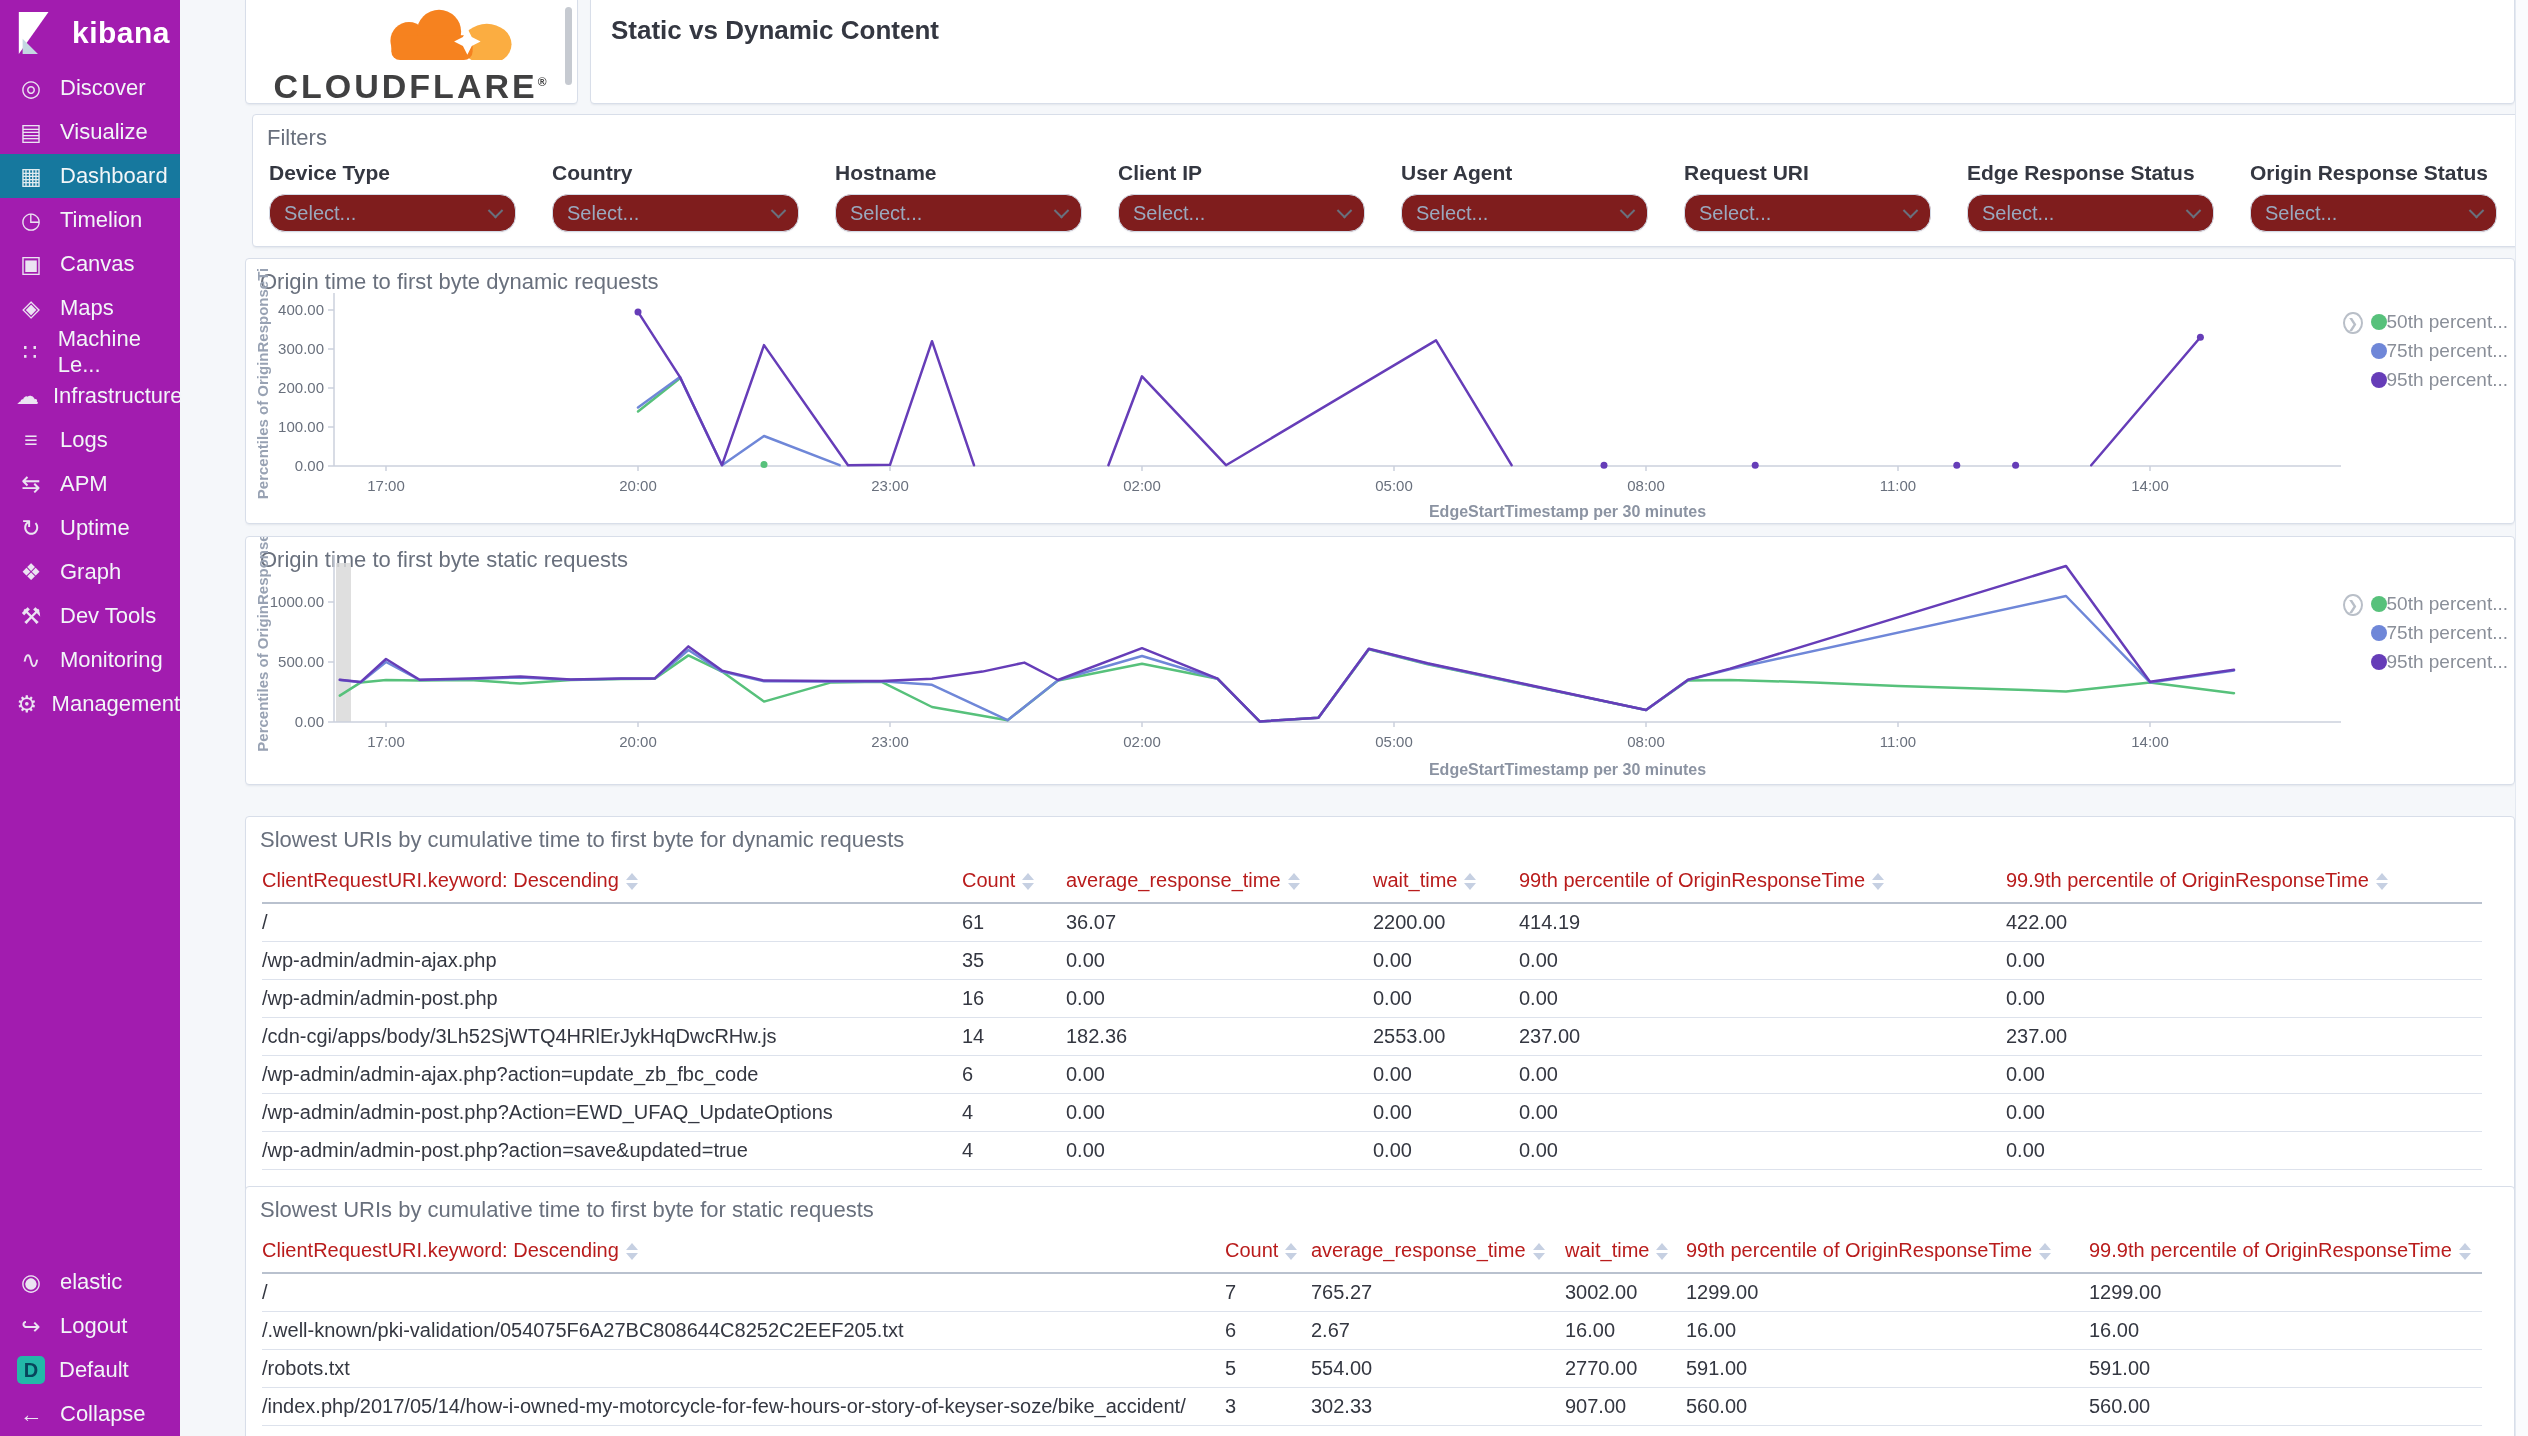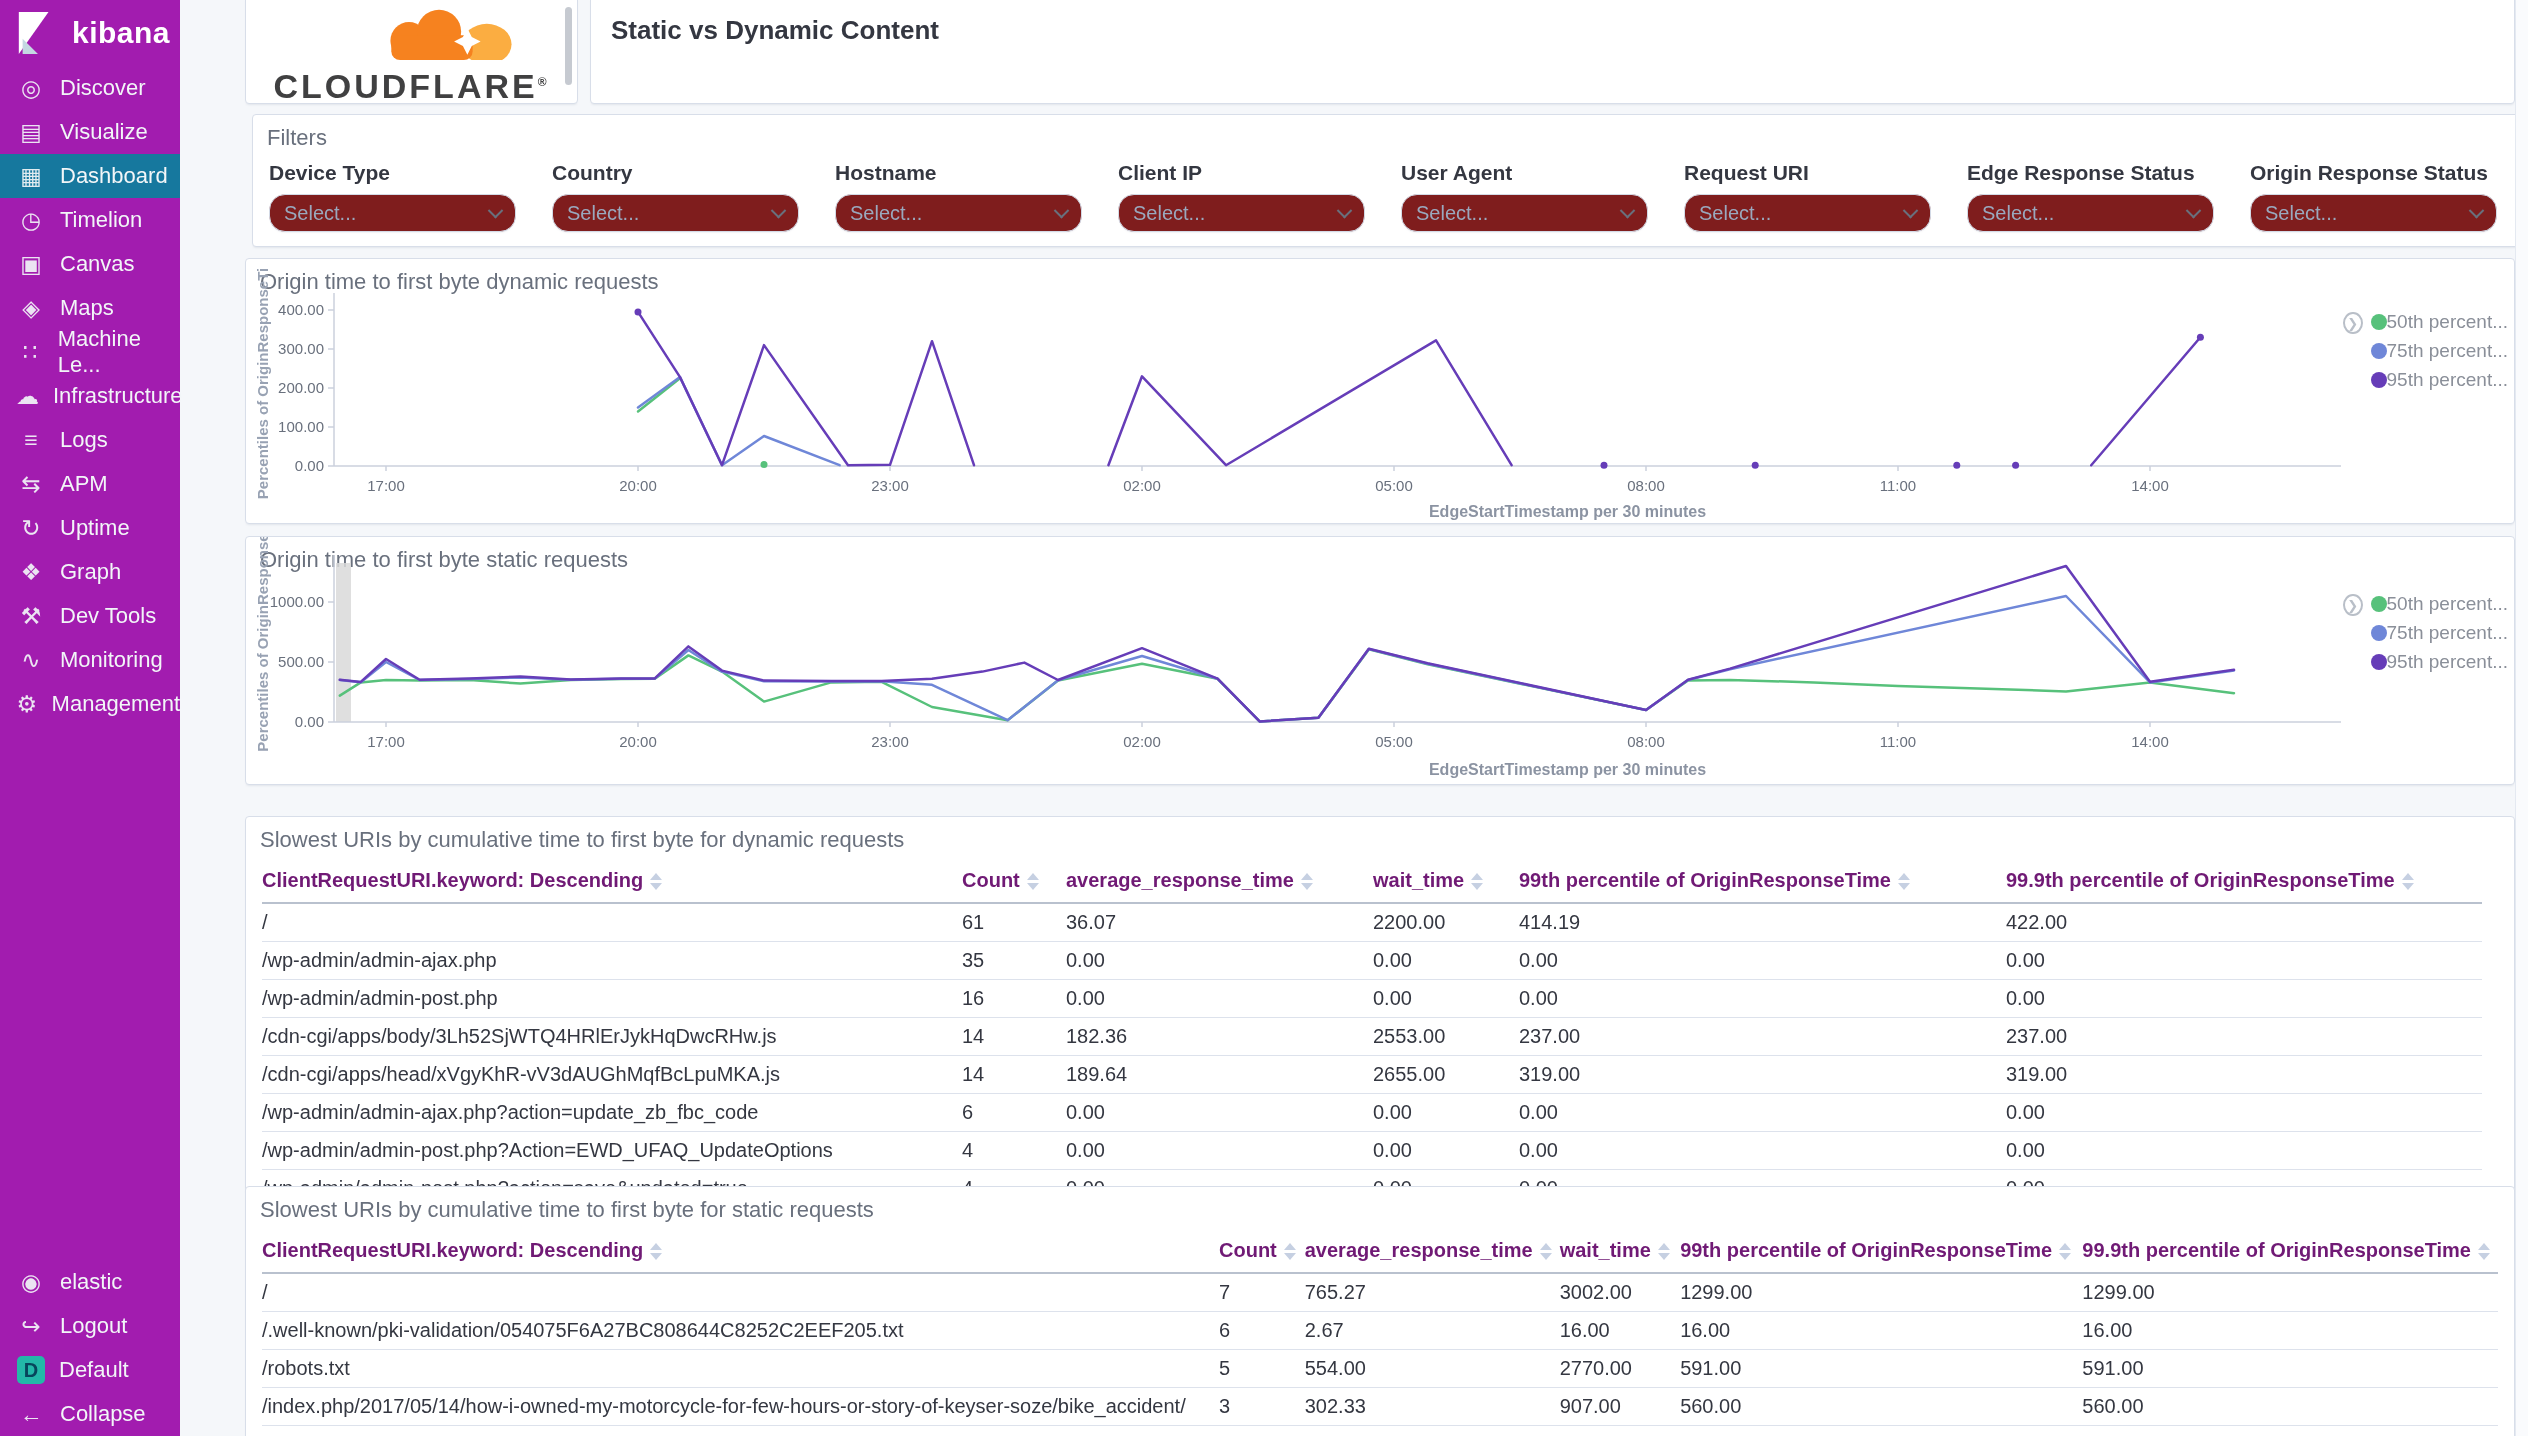--- a/index.html
+++ b/index.html
@@ -60,21 +60,21 @@
   .legend .lg-toggle { width:22px; height:22px; border-radius:50%; border:2px solid #b9bfc8;
     color:#b9bfc8; font-size:13px; display:flex; align-items:center; justify-content:center;
     cursor:pointer; margin-top:1px; }
   .legend ul { list-style:none; }
   .legend li { display:flex; align-items:center; gap:0; margin-bottom:7px; cursor:pointer; }
   .legend .dot { width:16px; height:16px; border-radius:50%; }
   .legend .lg-label { font-size:19px; color:#8a8f99; white-space:nowrap; }
 
   
   table { border-collapse:collapse; margin:2px 16px 0 16px; table-layout:fixed; }
-  th { text-align:left; font-size:20px; font-weight:700; color:#701a75; padding:10px 8px 10px 0;
+  th { text-align:left; font-size:20px; font-weight:400; color:#b91c1c; padding:10px 8px 10px 0;
     border-bottom:2px solid #b9c1ce; cursor:pointer; white-space:nowrap; }
   td { font-size:20px; color:#343741; padding:7px 8px 7px 0; border-bottom:1px solid #dde2ec;
     white-space:nowrap; overflow:hidden; text-overflow:ellipsis; }
   .sort { display:inline-flex; flex-direction:column; gap:3px; margin-left:7px; vertical-align:middle; }
   .sort i { display:block; width:0; height:0; border-left:6px solid transparent;
     border-right:6px solid transparent; }
   .sort .up { border-bottom:7px solid #c6d0e2; }
   .sort .dn { border-top:7px solid #c6d0e2; }
 
   
@@ -442,28 +442,20 @@
         </tr>
         <tr>
           <td>/cdn-cgi/apps/body/3Lh52SjWTQ4HRlErJykHqDwcRHw.js</td>
           <td>14</td>
           <td>182.36</td>
           <td>2553.00</td>
           <td>237.00</td>
           <td>237.00</td>
         </tr>
         <tr>
-          <td>/cdn-cgi/apps/head/xVgyKhR-vV3dAUGhMqfBcLpuMKA.js</td>
-          <td>14</td>
-          <td>189.64</td>
-          <td>2655.00</td>
-          <td>319.00</td>
-          <td>319.00</td>
-        </tr>
-        <tr>
           <td>/wp-admin/admin-ajax.php?action=update_zb_fbc_code</td>
           <td>6</td>
           <td>0.00</td>
           <td>0.00</td>
           <td>0.00</td>
           <td>0.00</td>
         </tr>
         <tr>
           <td>/wp-admin/admin-post.php?Action=EWD_UFAQ_UpdateOptions</td>
           <td>4</td>

